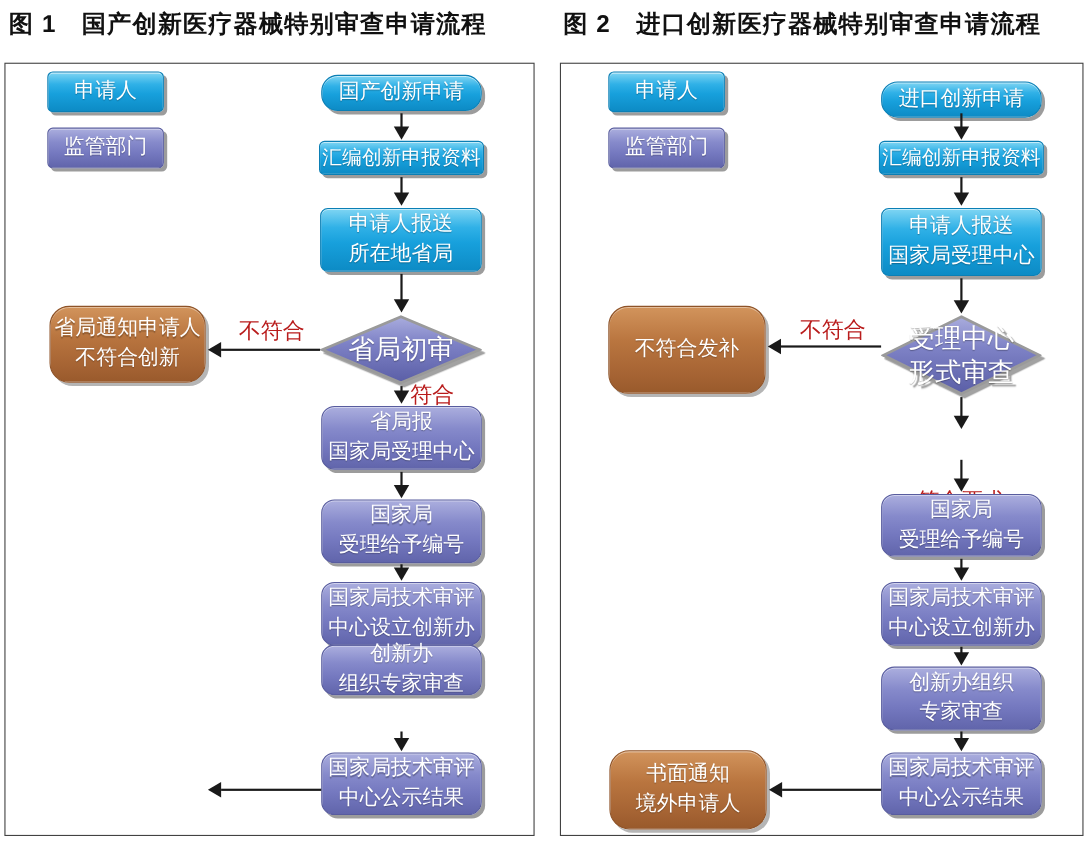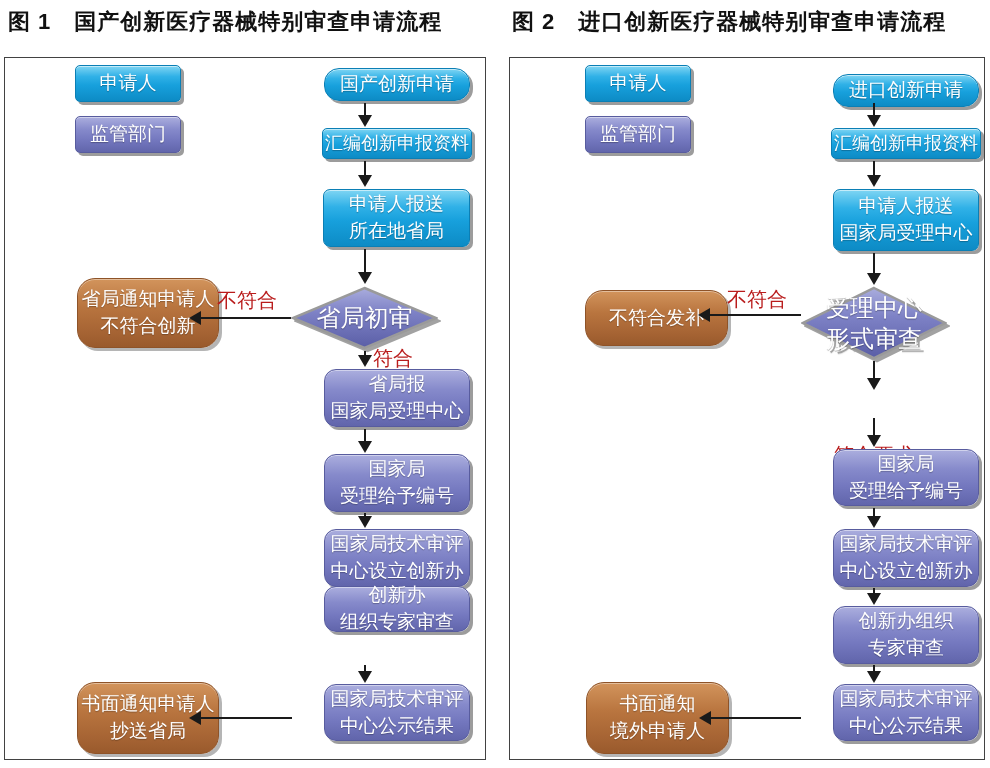--- a/index.html
+++ b/index.html
@@ -35,21 +35,20 @@
     position: absolute;
     display: flex;
     align-items: center;
     justify-content: center;
     text-align: center;
     color: #fff;
     font-size: 19px;
     line-height: 1.42;
     white-space: pre-line;
     text-shadow: 0 1px 1px rgba(0,0,0,.28);
-    margin-left: 32px;
   }
   .blue {
     background: linear-gradient(180deg,#7fd5f3 0%,#30b1e7 30%,#17a0dc 55%,#0d8bc5 100%);
     border: 1px solid #0b7fb5;
     box-shadow: 3px 3px 0 #9c9c9c, inset 0 1px 0 rgba(255,255,255,.55);
   }
   .purple {
     background: linear-gradient(180deg,#abaede 0%,#868acb 35%,#7478bf 65%,#6165ab 100%);
     border: 1px solid #585c9e;
     box-shadow: 3px 3px 0 #9c9c9c, inset 0 1px 0 rgba(255,255,255,.45);
@@ -157,22 +156,20 @@
 中心设立创新办</div>
   <div class="av" style="left:359px;top:530px;height:6px;"></div>
 
   <div class="node purple r2" style="left:287px;top:528px;width:146px;height:46px;">创新办
 组织专家审查</div>
   <div class="av" style="left:359px;top:607px;height:7px;"></div>
 
   <div class="node purple r2" style="left:287px;top:626px;width:146px;height:57px;">国家局技术审评
 中心公示结果</div>
 
-  <div class="node brown" style="left:40px;top:624px;width:142px;height:72px;">书面通知申请人
-抄送省局</div>
   <div class="ah" style="left:196px;top:659px;width:91px;"></div>
 </div>
 
 <div id="panel2" class="panel">
 
   <div class="node blue r5" style="left:43px;top:7px;width:106px;height:37px;">申请人</div>
   <div class="node purple r5" style="left:43px;top:58px;width:106px;height:37px;">监管部门</div>
 
   <div class="node blue pill" style="left:291px;top:16px;width:146px;height:33px;">进口创新申请</div>
   <div class="av" style="left:363px;top:45px;height:13px;"></div>
@@ -185,21 +182,21 @@
   <div class="av" style="left:363px;top:195px;height:21px;"></div>
 
   <div class="diamond" style="left:291px;top:228px;width:146px;height:74px;">
     <svg viewBox="0 0 146 74" preserveAspectRatio="none">
       <polygon points="73,2 144,37 73,72 2,37" fill="url(#gradDiamond)" stroke="#9a9a9a" stroke-width="2.5"></polygon>
     </svg>
     <div class="dlabel">受理中心
 形式审查</div>
   </div>
 
-  <div class="node brown" style="left:43px;top:232px;width:143px;height:56px;">不符合发补</div>
+  <div class="node brown" style="left:43px;top:220px;width:143px;height:80px;">不符合发补</div>
   <div class="ah" style="left:200px;top:256px;width:91px;"></div>
   <div class="elabel" style="left:217px;top:228px;">不符合</div>
 
   <div class="av" style="left:363px;top:303px;height:18px;"></div>
   <div class="elabel" style="left:324px;top:336px;margin-top:48px;">符合要求</div>
   <div class="av" style="left:363px;top:360px;height:18px;"></div>
 
   <div class="node purple r2" style="left:291px;top:391px;width:146px;height:57px;">国家局
 受理给予编号</div>
   <div class="av" style="left:363px;top:450px;height:9px;"></div>

